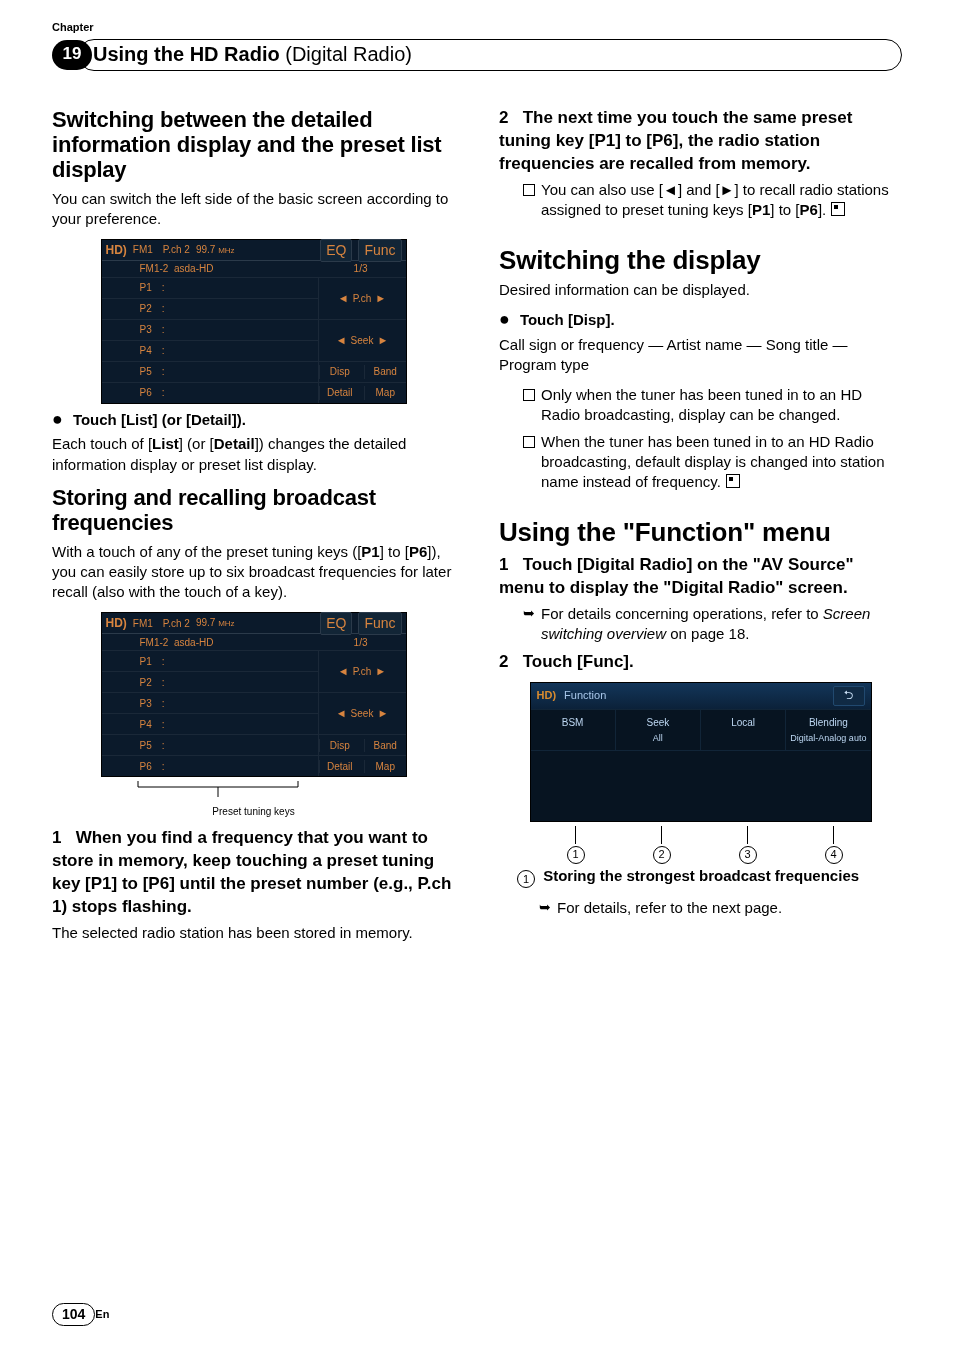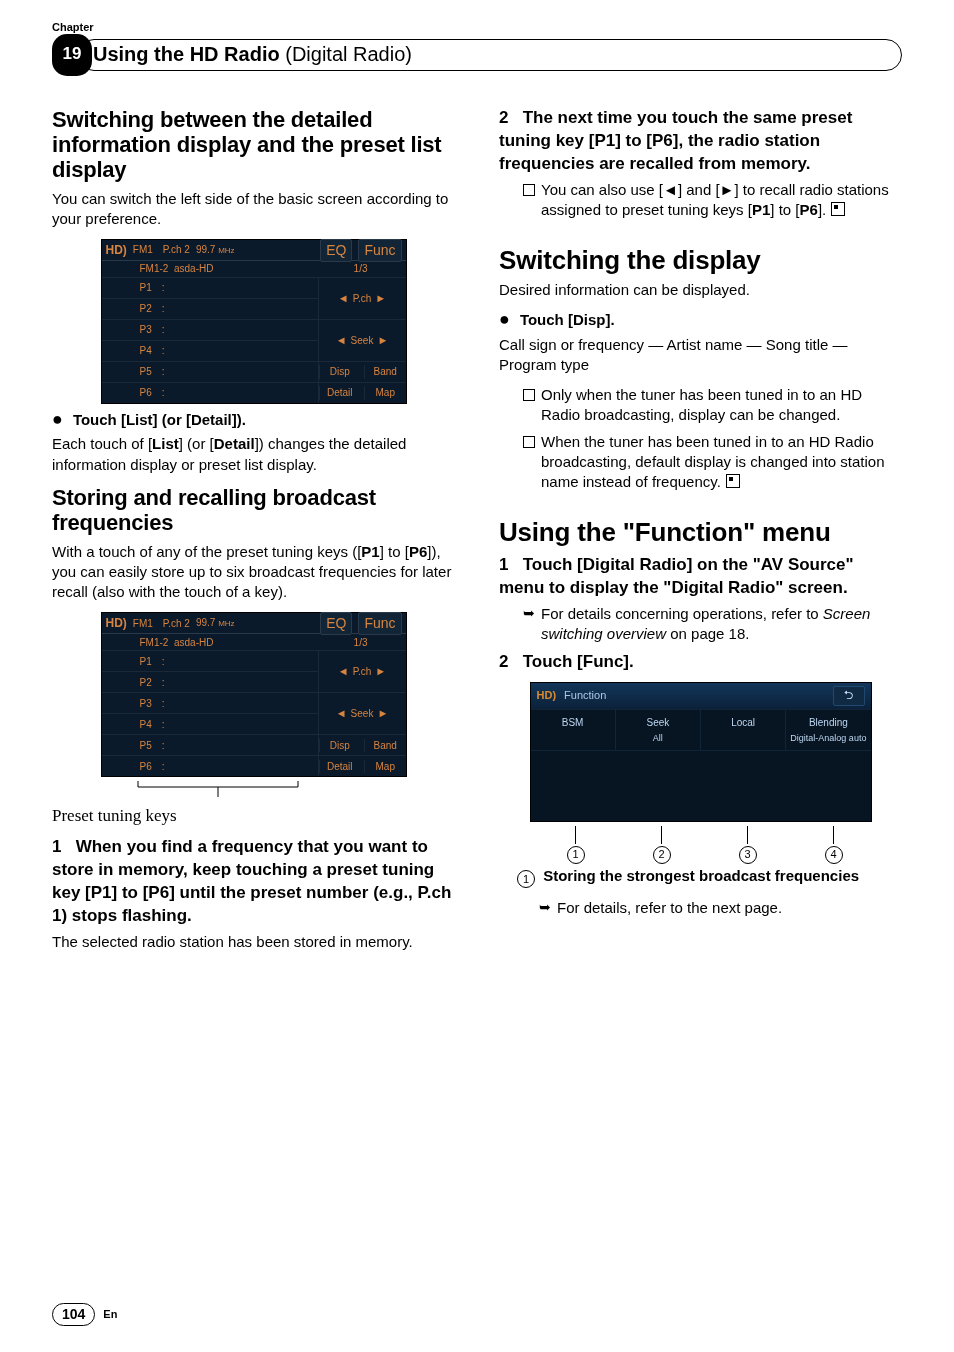--- a/index.html
+++ b/index.html
@@ -1,19 +1,19 @@
 <!DOCTYPE html>
 <html><head>
 <meta charset="utf-8">
 <style>
   html,body{margin:0;padding:0;background:#fff;color:#000;font-family:Arial,Helvetica,sans-serif;font-size:15px;line-height:1.35;}
   .page{width:954px;min-height:1352px;margin:0 auto;position:relative;padding:20px 52px 40px 52px;box-sizing:border-box;}
   .chapter-label{font-size:11px;font-weight:bold;margin-bottom:2px;}
   .header-row{display:flex;align-items:center;position:relative;margin-bottom:28px;height:36px;}
-  .chapter-badge{width:40px;height:42px;background:#000;color:#fff;border-radius:15px;display:flex;align-items:center;justify-content:center;font-weight:bold;font-size:17px;margin-right:8px;z-index:2;}
+  .chapter-badge{width:40px;height:30px;background:#000;color:#fff;border-radius:15px;display:flex;align-items:center;justify-content:center;font-weight:bold;font-size:17px;margin-right:8px;z-index:2;}
   .header-bubble{flex:1;height:30px;border:1.5px solid #000;border-radius:18px;display:flex;align-items:center;padding-left:14px;font-size:20px;font-weight:bold;white-space:nowrap;margin-left:-22px;padding-right:10px;}
   .header-bubble .thin{font-weight:normal;}
   .columns{display:flex;gap:44px;}
   .col{flex:1;min-width:0;}
   h2.sec{font-size:22px;font-weight:900;margin:6px 0 6px 0;line-height:1.15;letter-spacing:-0.2px;}
   h2.sec.big{font-size:26px;margin-top:26px;margin-bottom:4px;}
   .body{font-size:15px;margin:0 0 10px 0;}
   .bullet-row{display:flex;align-items:flex-start;margin:6px 0 4px;}
   .bullet-dot{font-size:18px;line-height:18px;margin-right:10px;}
   .bullet-text{font-weight:bold;font-size:15px;}
@@ -38,40 +38,40 @@
   .ss-sub{display:flex;align-items:center;height:16px;padding:0 38px 0 38px;font-size:10px;color:#d7843f;}
   .ss-sub .rt{margin-left:auto;}
   .ss-body{display:flex;}
   .ss-presets{flex:1;}
   .ss-row{display:flex;align-items:center;height:20px;padding-left:38px;border-top:1px solid #1a2838;font-size:10px;}
   .ss-row span{margin-right:10px;color:#d7843f;}
   .ss-side{width:88px;display:flex;flex-direction:column;}
   .ss-side-cell{flex:1;border-left:1px solid #1a2838;border-top:1px solid #1a2838;display:flex;align-items:center;justify-content:center;font-size:10px;gap:4px;}
   .ss-side-split{display:flex;}
   .ss-side-split>div{flex:1;display:flex;align-items:center;justify-content:center;border-left:1px solid #1a2838;}
-  .caption{text-align:left;font-size:17px;margin:2px 0 8px;font-family:Liberation Serif, serif;}
+  .caption{text-align:center;font-size:10px;margin:2px 0 8px;}
   .caption-line{position:relative;width:304px;margin:0 auto;}
   .caption-line svg{display:block;margin:0 auto;}
   .tri{font-size:11px;}
   .func-shot{width:340px;margin:8px auto 4px;background:#071421;border:1px solid #000;color:#9fc3e8;font-size:10px;}
   .fs-top{height:26px;display:flex;align-items:center;background:linear-gradient(#13365a,#0b2139);padding:0 6px;}
   .fs-top .hd{color:#d98b2f;font-weight:bold;font-size:11px;margin-right:8px;}
   .fs-top .ftitle{color:#a8c7ea;font-size:11px;}
   .fs-top .back{margin-left:auto;width:30px;height:18px;background:#102a44;border:1px solid #21496f;border-radius:2px;color:#c9dff5;font-size:12px;display:flex;align-items:center;justify-content:center;}
   .fs-grid{display:flex;}
   .fs-cell{flex:1;text-align:center;padding:6px 2px;border-right:1px solid #112538;border-top:1px solid #112538;}
   .fs-cell:last-child{border-right:none;}
   .fs-lab{color:#bcd6f1;font-size:10px;height:14px;}
   .fs-sub{color:#bcd6f1;font-size:9px;height:12px;margin-top:2px;}
   .fs-spacer{height:70px;border-top:1px solid #112538;}
   .callouts{width:340px;margin:0 auto;position:relative;height:40px;}
   .co{position:absolute;top:0;display:flex;flex-direction:column;align-items:center;font-size:13px;}
   .co .vline{width:1px;background:#000;}
   .co .num{width:16px;height:16px;border:1px solid #000;border-radius:50%;display:flex;align-items:center;justify-content:center;font-size:11px;margin-top:2px;}
-  .page-num{position:absolute;bottom:26px;left:52px;display:flex;align-items:center;gap:8px;}
+  .page-num{position:absolute;bottom:26px;left:52px;display:flex;align-items:center;}
   .page-num .oval{border:1.2px solid #000;border-radius:12px;padding:1px 9px;font-weight:bold;font-size:14px;}
   .page-num .en{font-size:11px;font-weight:bold;}
   .circ-num{display:inline-flex;width:16px;height:16px;border:1.2px solid #000;border-radius:50%;align-items:center;justify-content:center;font-size:11px;vertical-align:-2px;margin-right:4px;}
 </style>
 </head>
 <body>
 
 <div class="page">
   <div class="chapter-label">Chapter</div>
   <div class="header-row">

